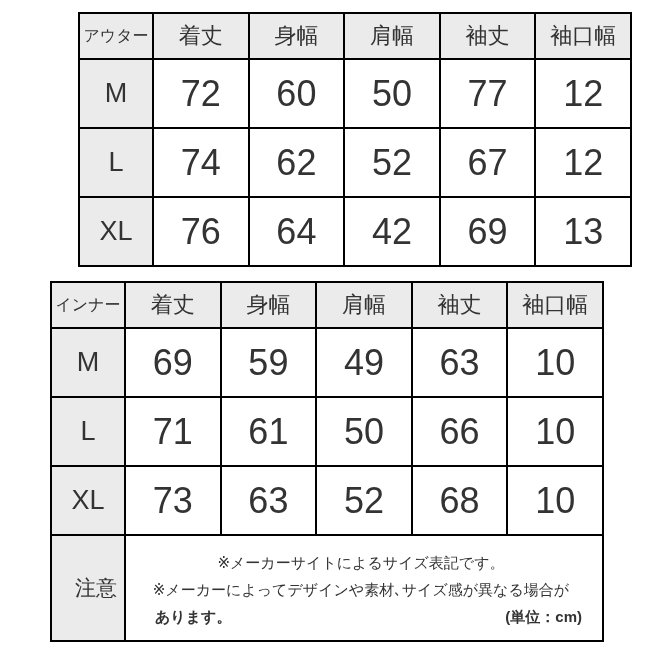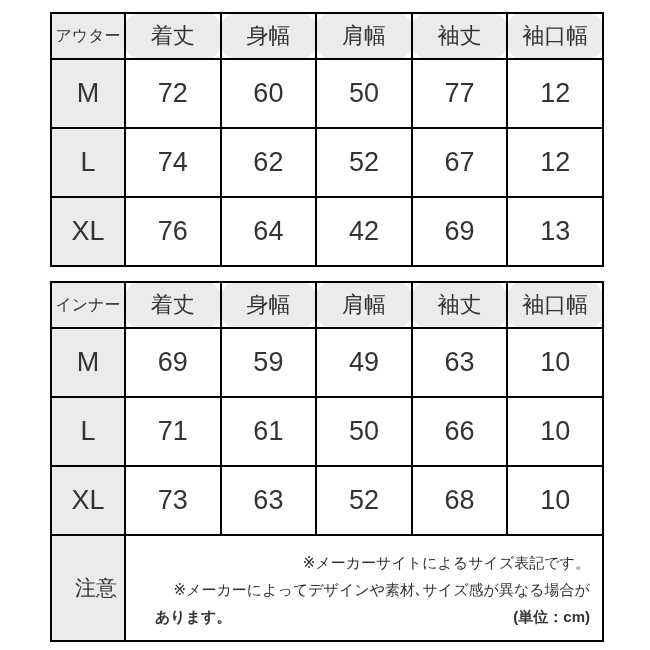--- a/index.html
+++ b/index.html
@@ -16,44 +16,44 @@
     background: #ffffff;
     overflow: hidden;
   }
   table.size-table {
     position: absolute;
     left: 50px;
     width: 552px;
     border-collapse: collapse;
     table-layout: fixed;
   }
-  table.t-outer { top: 12px; }
+  table.t-outer { top: 12px; margin-left: 28px; }
   table.t-inner { top: 281px; }
   col.c-label { width: 74px; }
   col.c-val   { width: 95.6px; }
   td {
     border: 2px solid #000000;
     text-align: center;
     vertical-align: middle;
     padding: 0;
     overflow: hidden;
   }
   tr.row-head { height: 46px; }
   tr.row-data { height: 69px; }
   tr.row-note { height: 106px; }
   td.cell-gray { background: #ebebeb; }
   td.cat-cell  { font-size: 16px; }
-  td.col-head  { font-size: 22px; border-radius: 15px; }
+  td.col-head  { font-size: 22px; }
   td.size-cell { font-size: 27px; }
-  td.val-cell  { font-size: 27px; background: #ffffff; }
+  td.val-cell  { font-size: 36px; background: #ffffff; }
   td.note-label-cell { font-size: 21px; padding-left: 16px; }
   td.note-cell {
-    text-align: right;
+    text-align: center;
     vertical-align: middle;
-    padding: 10px 12px 8px 14px;
+    padding: 10px 20px 8px 14px;
     font-size: 15px;
     line-height: 27px;
     background: #ffffff;
   }
   .note-line { white-space: nowrap; }
   .note-line-last {
     display: flex;
     justify-content: space-between;
     align-items: flex-end;
     padding-left: 15px;

